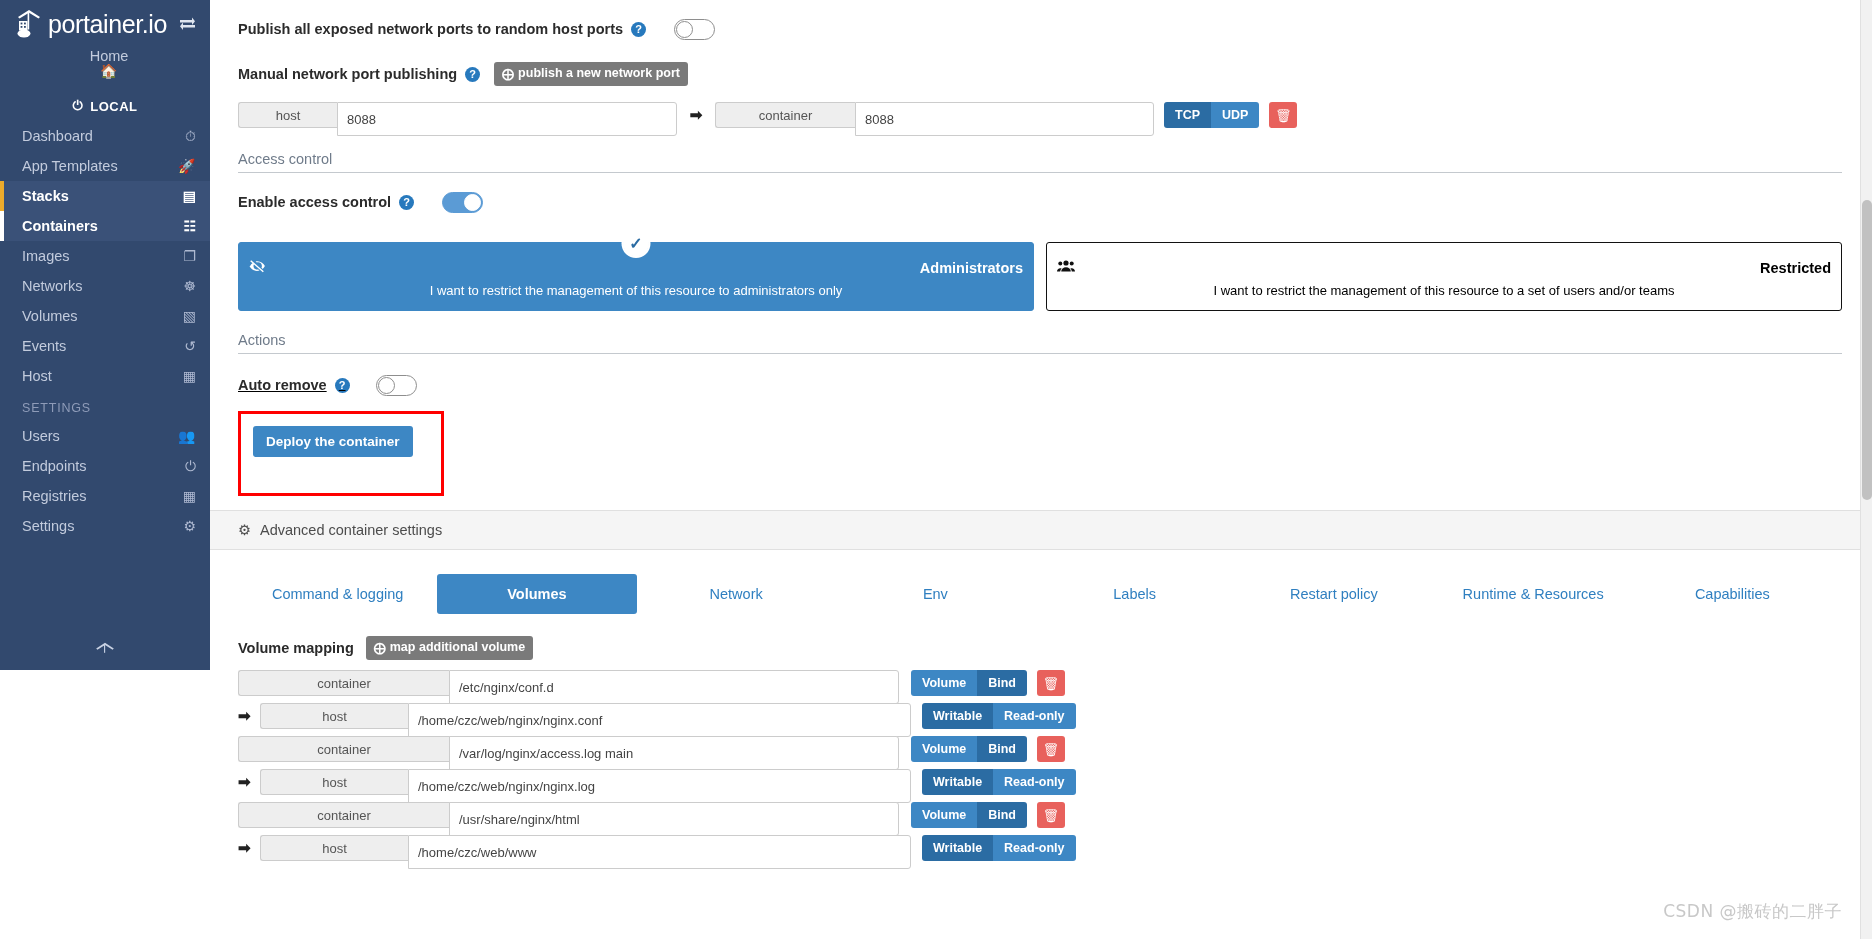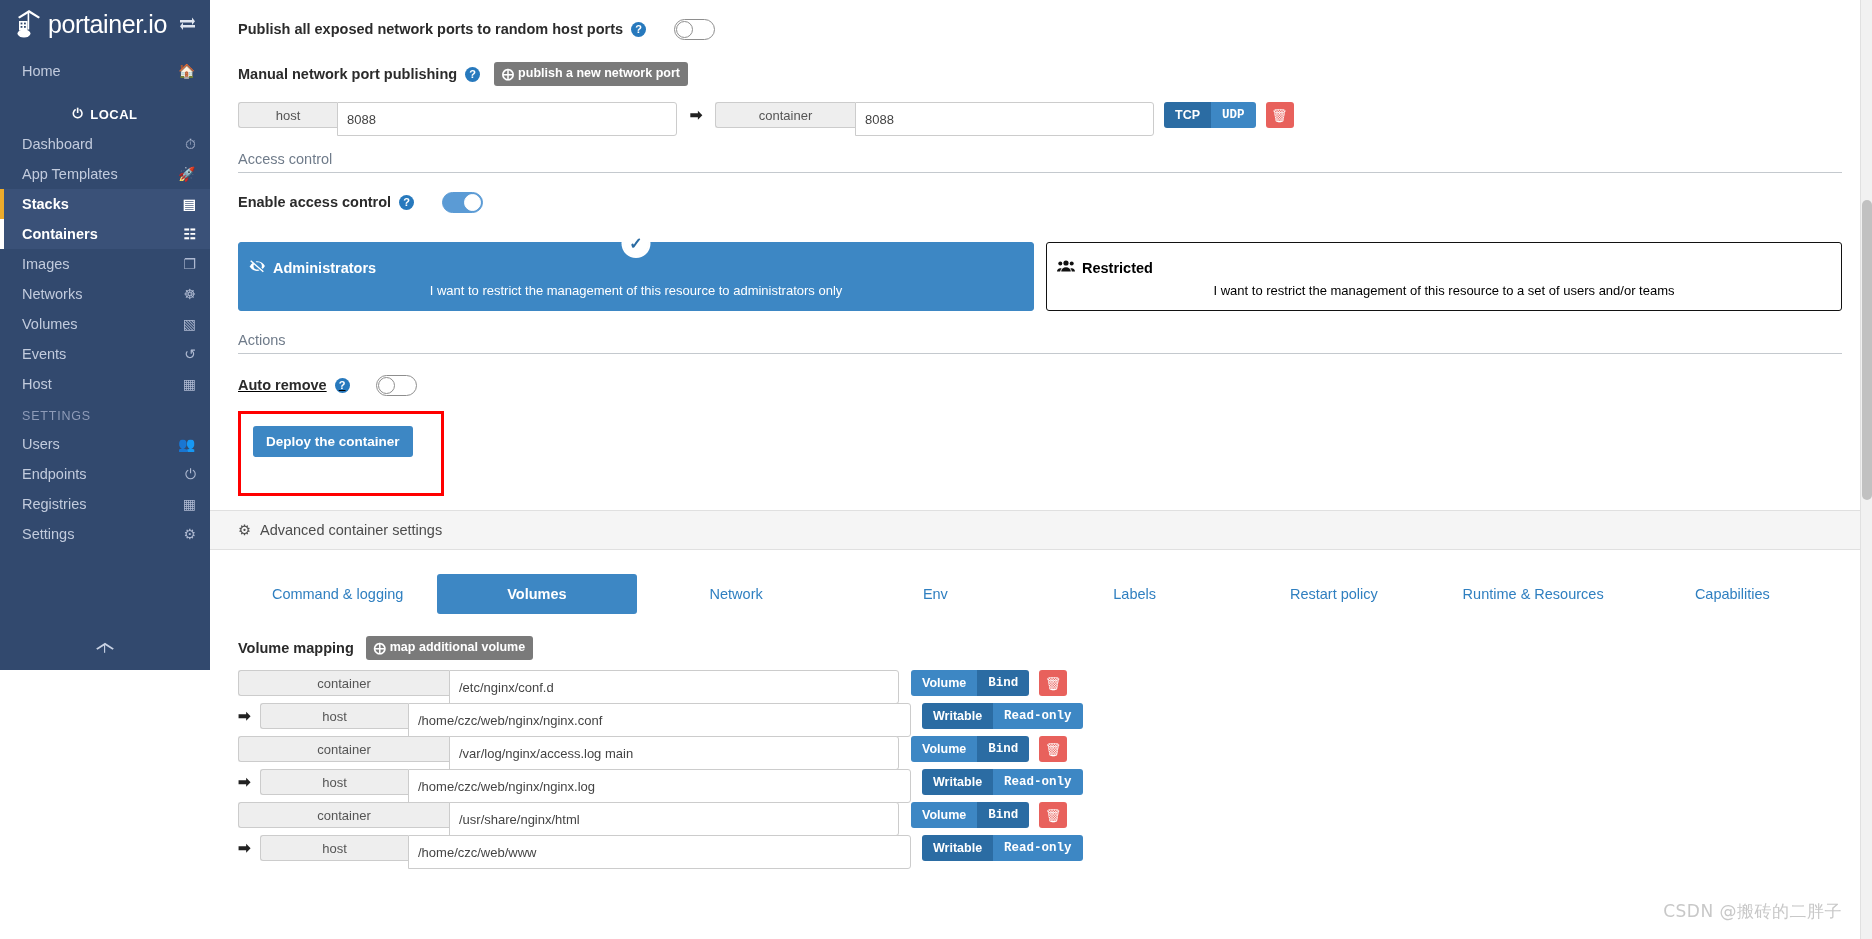--- a/index.html
+++ b/index.html
@@ -137,41 +137,41 @@
     font-size: 15px; color: #222; font-weight: bold;
   }
 
   .btn-blue {
     background: #3d87c4; color: #fff; border: none; font-size: 12.5px;
     font-weight: bold; padding: 0 11px; height: 26px; cursor: pointer;
     display: inline-flex; align-items: center; justify-content: center;
   }
   .btn-blue.dark { background: #2b6ca3; }
   .btn-blue.l { border-radius: 3px 0 0 3px; }
-  .btn-blue.r { border-radius: 0 3px 3px 0; font-family: Liberation Mono, monospace; }
+  .btn-blue.r { border-radius: 0 3px 3px 0; }
   .btn-red {
     background: #e8615c; color: #fff; border: none; border-radius: 3px;
     width: 28px; height: 26px; cursor: pointer;
     display: inline-flex; align-items: center; justify-content: center;
     font-size: 13px;
   }
 
   
   .cards { display: flex; gap: 12px; }
   .acard {
     flex: 1 1 0; border-radius: 3px; position: relative;
     padding: 16px 10px 12px; text-align: center;
     border: 1px solid #121212; background: #fff; cursor: pointer;
   }
   .acard.selected {
     background: #3d87c4; border-color: #3d87c4; color: #fff;
   }
   .acard .atitle {
     font-size: 14.5px; font-weight: bold; display: flex;
-    align-items: center; justify-content: flex-start; gap: 7px;
+    align-items: center; justify-content: space-between; gap: 7px;
   }
   .acard .adesc { font-size: 13px; margin-top: 7px; }
   .check-badge {
     position: absolute; left: 50%; top: -13px; transform: translateX(-50%);
     width: 27px; height: 27px; border-radius: 50%;
     background: #ffffff; border: 1px solid #ffffff;
     display: flex; align-items: center; justify-content: center;
     color: #2b6ca3; font-size: 16px; font-weight: bold;
     box-shadow: 0 0 0 1px #ffffff;
   }
@@ -243,21 +243,21 @@
       </span>
       <span class="logo-text">portainer.io</span>
       <span class="toggle-icon">
         <svg width="17" height="15" viewBox="0 0 17 15">
           <path d="M1 4 H13 V1.5 L16 5.2 L13 8.9 V6.4 H1 Z" fill="#dfe5ef"></path>
           <path d="M16 11 H4 V8.5 L1 12.2 L4 15.9 V13.4 H16 Z" fill="#dfe5ef" transform="translate(0,-2)"></path>
         </svg>
       </span>
     </div>
 
-    <div class="nav-item" style="margin-top:8px;">
+    <div class="nav-item" style="flex-direction:column;">
       <span class="nav-label">Home</span>
       <span class="nav-ico">🏠</span>
     </div>
 
     <div class="nav-spacer"></div>
 
     <div class="local-row">
       <span class="plug">⏻</span>
       <span>LOCAL</span>
     </div>

